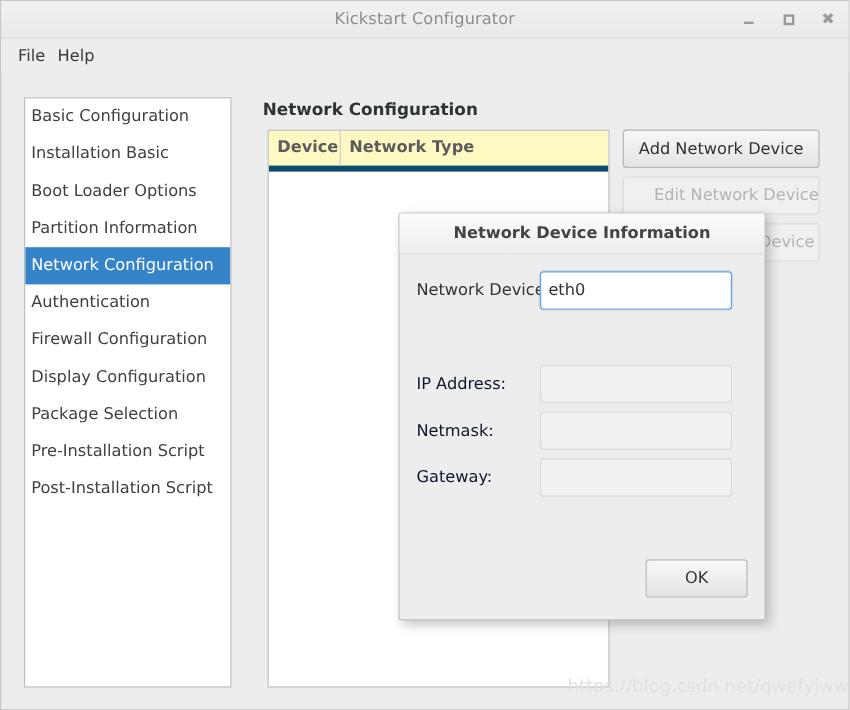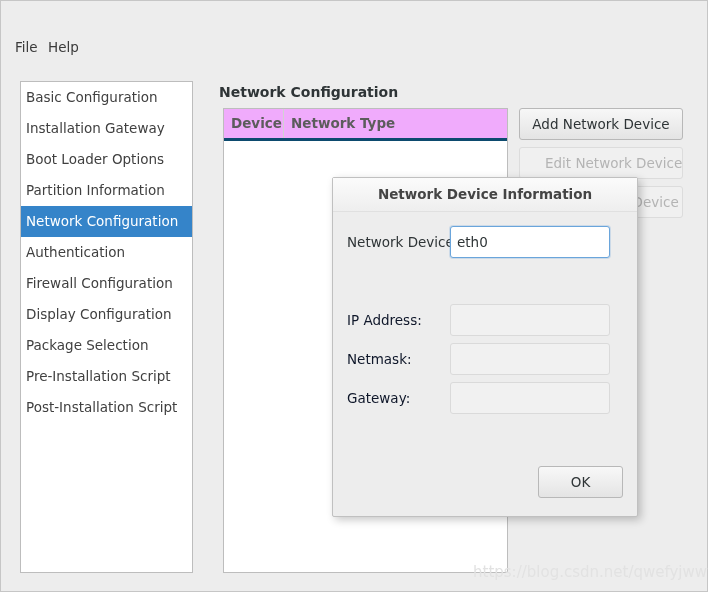--- a/index.html
+++ b/index.html
@@ -135,22 +135,22 @@
     position: absolute;
     left: 222px; top: 107px;
     width: 285px; height: 465px;
     background: #ffffff;
     border: 1px solid #bdbdbd;
     box-sizing: border-box;
     overflow: hidden;
   }
   #table-header {
     height: 29px;
-    border-bottom: 3px solid #0c4a6e;
-    background: #f0abfc;
+    border-bottom: 5px solid #0c4a6e;
+    background: #fef9c3;
     display: flex;
     justify-content: flex-end;
   }
   .th {
     font-size: 13.5px;
     font-weight: bold;
     color: #5c5c5c;
     line-height: 29px;
     padding-left: 7px;
     box-sizing: border-box;
@@ -303,29 +303,42 @@
     color: #e2e2e2;
     white-space: nowrap;
     pointer-events: none;
   }
 </style>
 </head>
 <body>
 
 <div id="window">
 
+  <div id="titlebar">
+    <div id="window-title">Kickstart Configurator</div>
+
+    <div class="win-btn" id="btn-min">
+      <span class="glyph"></span>
+    </div>
+    <div class="win-btn" id="btn-max">
+      <span class="glyph"></span>
+    </div>
+    <div class="win-btn" id="btn-close">
+      <span class="glyph">✖</span>
+    </div>
+  </div>
 
   <div id="menubar">
     <div class="menu-item" id="menu-file">File</div>
     <div class="menu-item" id="menu-help">Help</div>
   </div>
 
   <div id="sidebar">
       <div class="side-item">Basic Configuration</div>
-      <div class="side-item">Installation Gateway</div>
+      <div class="side-item">Installation Basic</div>
       <div class="side-item">Boot Loader Options</div>
       <div class="side-item">Partition Information</div>
       <div class="side-item selected">Network Configuration</div>
       <div class="side-item">Authentication</div>
       <div class="side-item">Firewall Configuration</div>
       <div class="side-item">Display Configuration</div>
       <div class="side-item">Package Selection</div>
       <div class="side-item">Pre-Installation Script</div>
       <div class="side-item">Post-Installation Script</div>
     </div>

